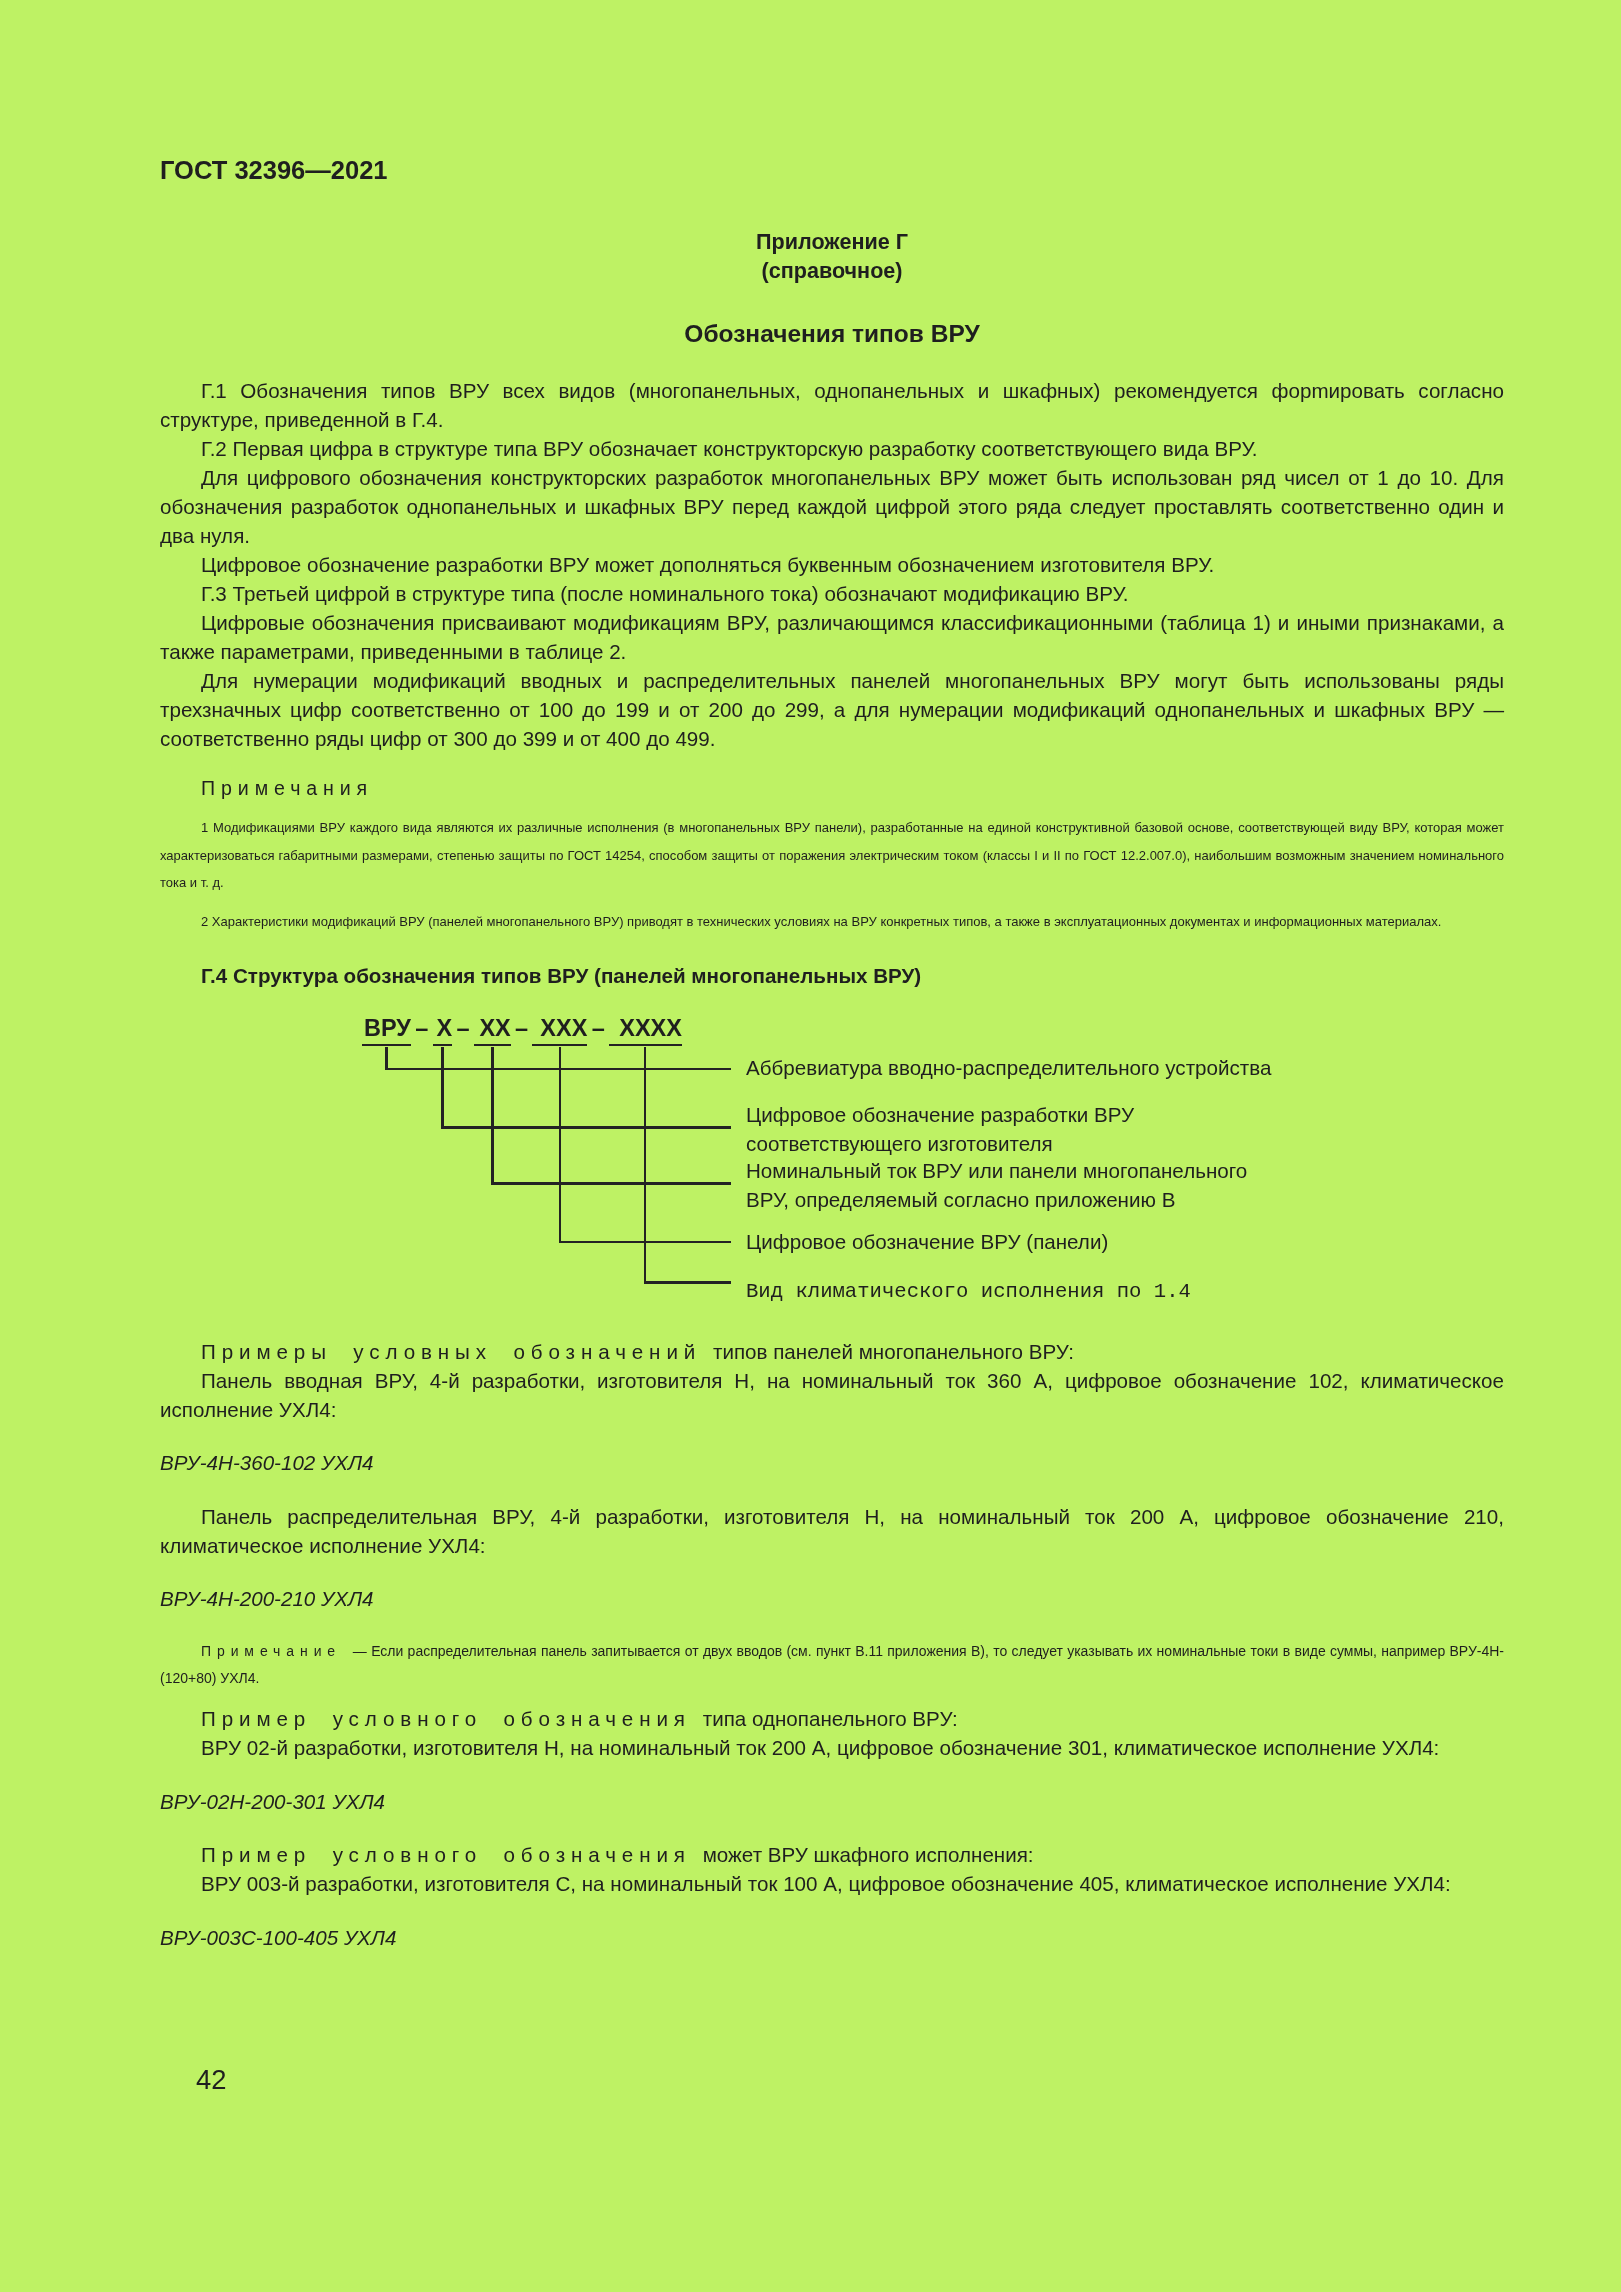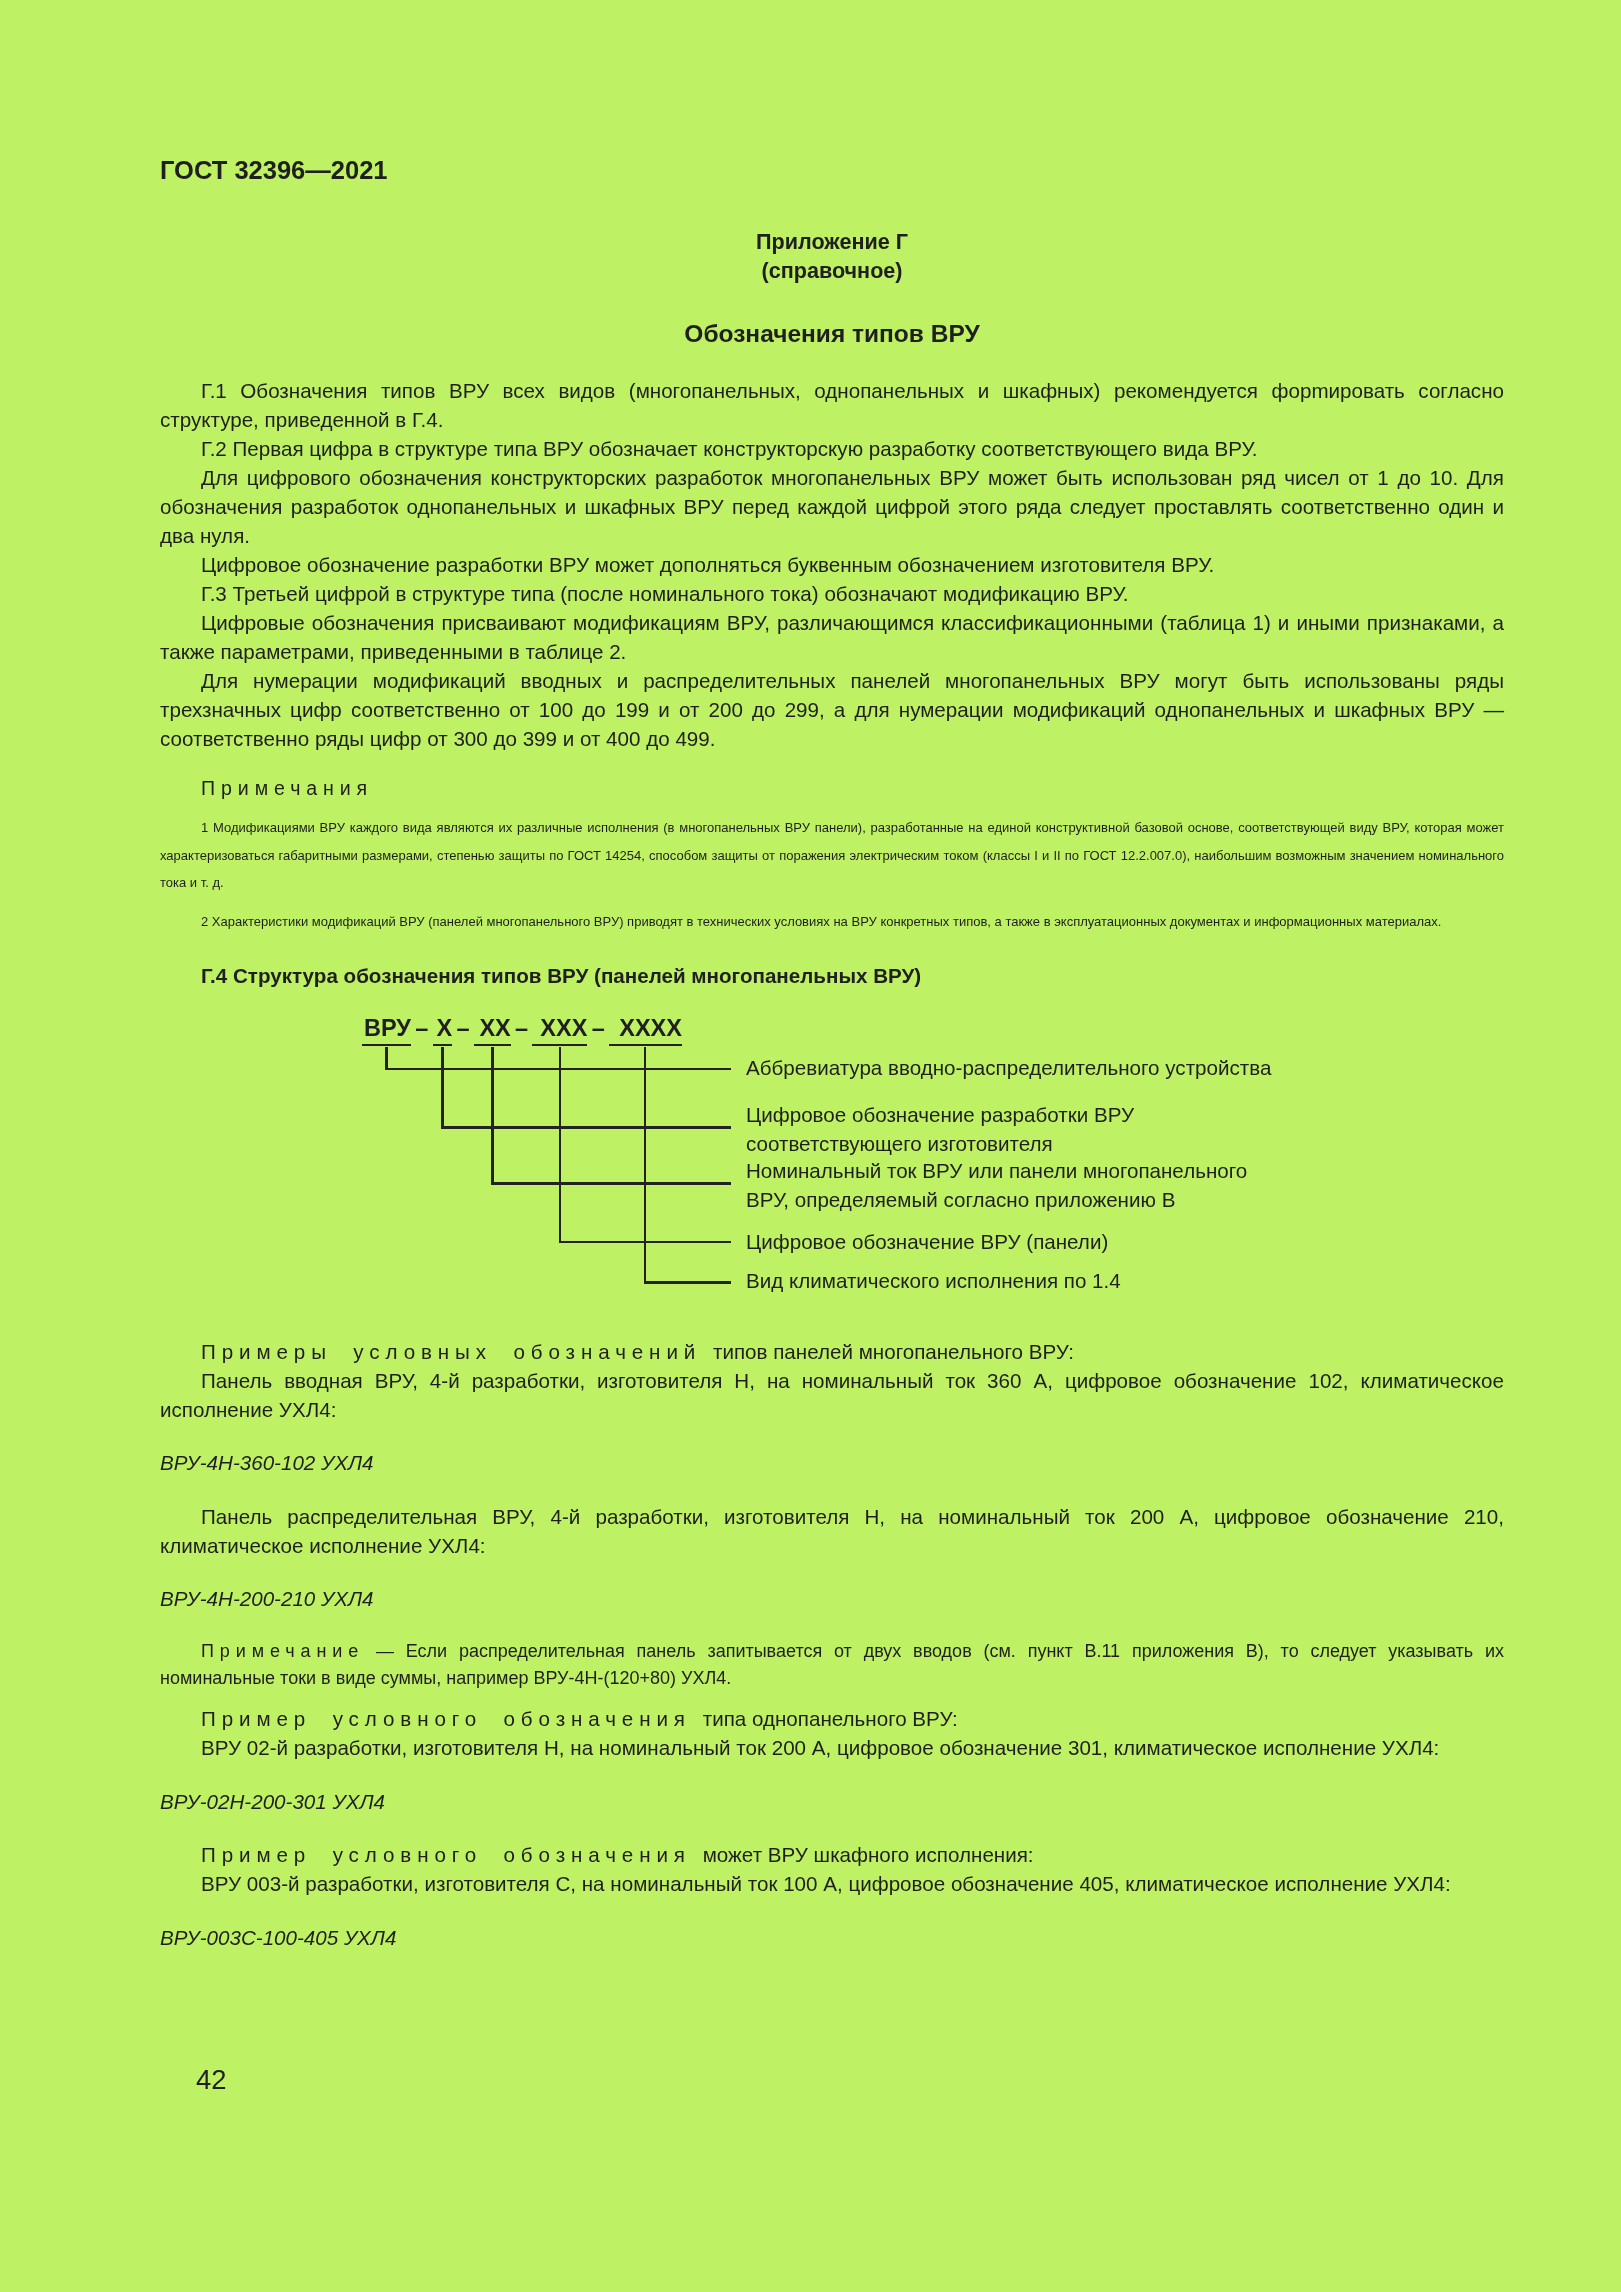--- a/index.html
+++ b/index.html
@@ -44,28 +44,28 @@
   .formula .seg {
     display: inline-block; text-align: right;
     border-bottom: 2.9px solid #232323; padding-bottom: 1px;
   }
   .seg-0 { width: 49px; } .seg-1 { width: 19.6px; } .seg-2 { width: 37px; }
   .seg-3 { width: 55px; } .seg-4 { width: 73px; }
   .formula .dash { display: inline-block; width: 21.6px; text-align: center; }
   .diagram-label { position: absolute; left: 586px; font-size: 20.6px; }
   .diagram-label div { line-height: 29px; white-space: nowrap; }
   .label-1 { top: 49px; } .label-2 { top: 96px; } .label-3 { top: 152px; }
-  .label-4 { top: 223px; } .label-5 { top: 262px; }
+  .label-4 { top: 223px; } .label-5 { top: 273px; font-family: Liberation Mono, monospace; }
 
   .spaced-header { margin-top: 29px; text-indent: 41px; white-space: nowrap; }
   .spaced { letter-spacing: 5.9px; word-spacing: 9.8px; }
   .spaced-rest { margin-left: 11.8px; }
   .example-intro { text-align: justify; text-indent: 41px; hyphens: manual; }
   .example-code { text-align: left; font-style: italic; margin: 24.5px 0; line-height: 29px; }
-  .example-note { font-size: 18px; line-height: 27.4px; text-align: justify; text-indent: 41px; hyphens: manual; margin-top: 21.6px; }
+  .example-note { font-size: 14px; line-height: 27.4px; text-align: justify; text-indent: 41px; hyphens: manual; margin-top: 21.6px; }
   .ex-header { margin-top: 11.8px; }
 
   .page-number { position: absolute; left: 196px; top: 2064px; font-size: 27.4px; line-height: 31px; }
 </style>
 </head>
 <body>
 
 <div class="page">
 
   <div class="doc-code">ГОСТ 32396—2021</div>

